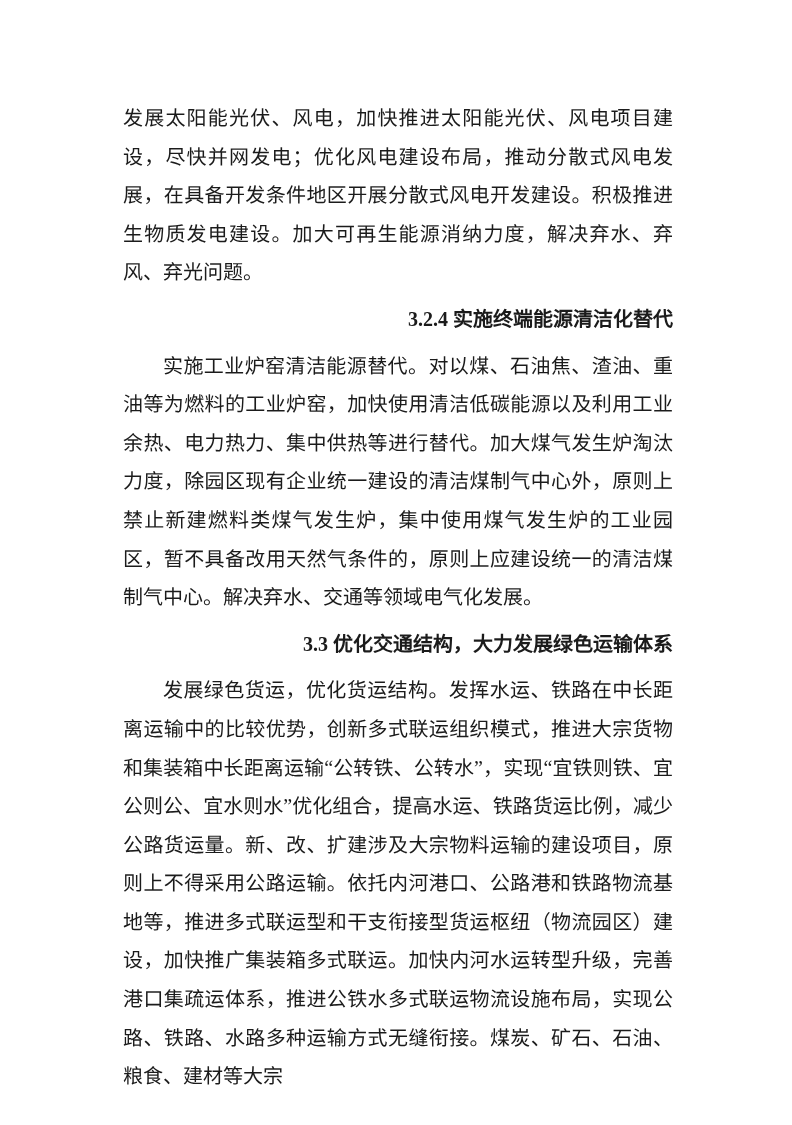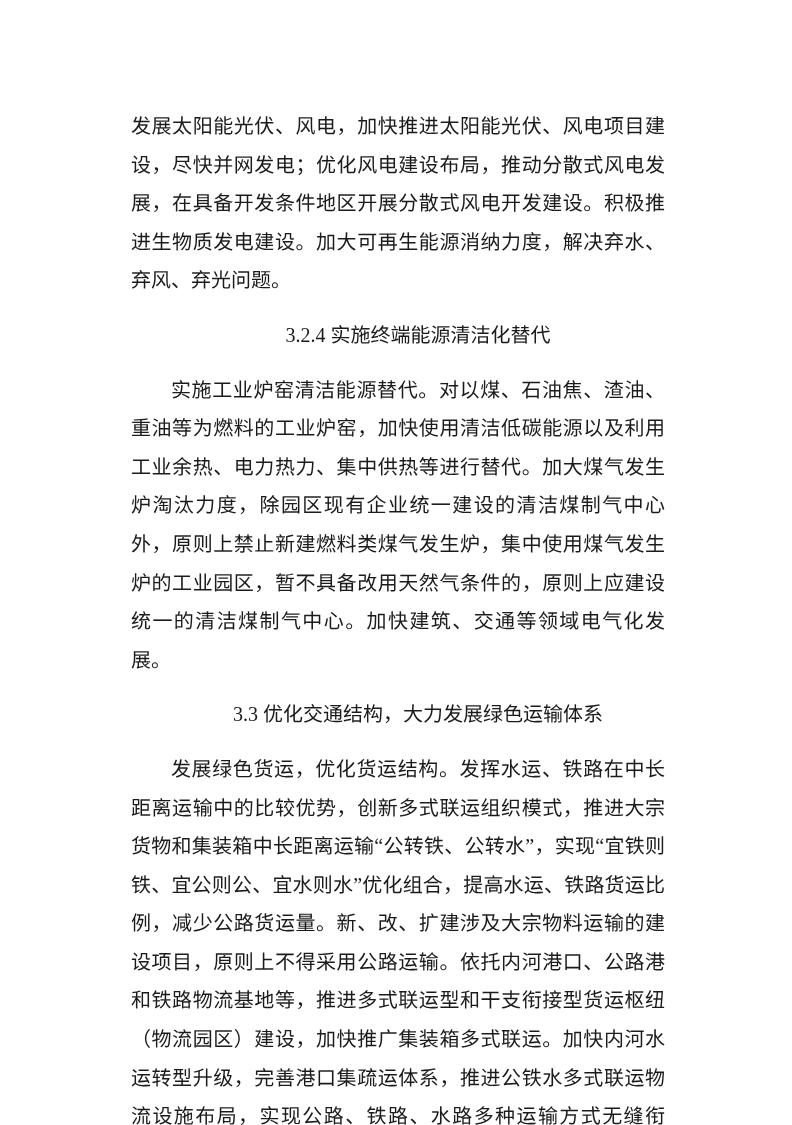--- a/index.html
+++ b/index.html
@@ -24,42 +24,42 @@
     color: #1b1b1b;
     font-size: 20px;
     line-height: 38.6px;
     text-align: justify;
     text-justify: inter-ideograph;
     word-break: break-all;
     overflow-wrap: break-word;
   }
   .doc-body p,
   .doc-body h3 {
-    margin: 16px;
+    margin: 8px;
     padding: 0;
     font-size: 20px;
     line-height: 38.6px;
   }
   .body-paragraph {
     text-indent: 2em;
     font-weight: normal;
   }
   .body-paragraph.no-indent {
     text-indent: 0;
   }
   .section-heading {
     text-indent: 2em;
-    font-weight: normal;
-    text-align: center;
+    font-weight: bold;
+    text-align: right;
   }
 </style>
 </head>
 <body>
 
 <div class="page">
   <div class="doc-body" id="doc-body">
       <p class="body-paragraph no-indent">发展太阳能光伏、风电，加快推进太阳能光伏、风电项目建设，尽快并网发电；优化风电建设布局，推动分散式风电发展，在具备开发条件地区开展分散式风电开发建设。积极推进生物质发电建设。加大可再生能源消纳力度，解决弃水、弃风、弃光问题。</p>
       <h3 class="section-heading">3.2.4 实施终端能源清洁化替代</h3>
-      <p class="body-paragraph">实施工业炉窑清洁能源替代。对以煤、石油焦、渣油、重油等为燃料的工业炉窑，加快使用清洁低碳能源以及利用工业余热、电力热力、集中供热等进行替代。加大煤气发生炉淘汰力度，除园区现有企业统一建设的清洁煤制气中心外，原则上禁止新建燃料类煤气发生炉，集中使用煤气发生炉的工业园区，暂不具备改用天然气条件的，原则上应建设统一的清洁煤制气中心。加快建筑、交通等领域电气化发展。</p>
+      <p class="body-paragraph">实施工业炉窑清洁能源替代。对以煤、石油焦、渣油、重油等为燃料的工业炉窑，加快使用清洁低碳能源以及利用工业余热、电力热力、集中供热等进行替代。加大煤气发生炉淘汰力度，除园区现有企业统一建设的清洁煤制气中心外，原则上禁止新建燃料类煤气发生炉，集中使用煤气发生炉的工业园区，暂不具备改用天然气条件的，原则上应建设统一的清洁煤制气中心。解决弃水、交通等领域电气化发展。</p>
       <h3 class="section-heading">3.3 优化交通结构，大力发展绿色运输体系</h3>
       <p class="body-paragraph">发展绿色货运，优化货运结构。发挥水运、铁路在中长距离运输中的比较优势，创新多式联运组织模式，推进大宗货物和集装箱中长距离运输“公转铁、公转水”，实现“宜铁则铁、宜公则公、宜水则水”优化组合，提高水运、铁路货运比例，减少公路货运量。新、改、扩建涉及大宗物料运输的建设项目，原则上不得采用公路运输。依托内河港口、公路港和铁路物流基地等，推进多式联运型和干支衔接型货运枢纽（物流园区）建设，加快推广集装箱多式联运。加快内河水运转型升级，完善港口集疏运体系，推进公铁水多式联运物流设施布局，实现公路、铁路、水路多种运输方式无缝衔接。煤炭、矿石、石油、粮食、建材等大宗</p>
     </div>
 </div>
 
 </body></html>

